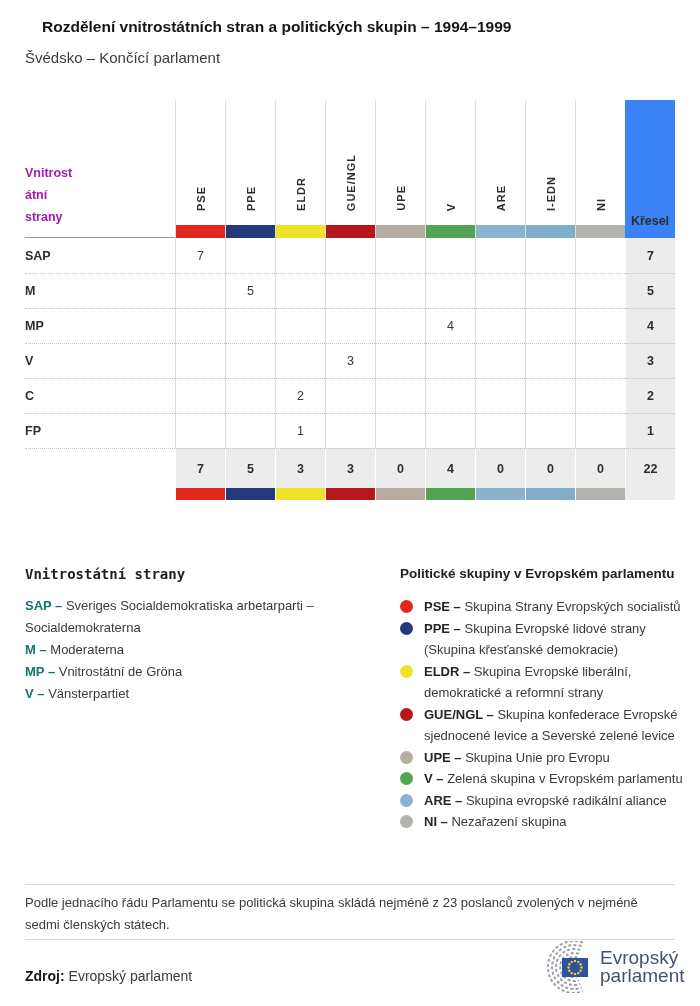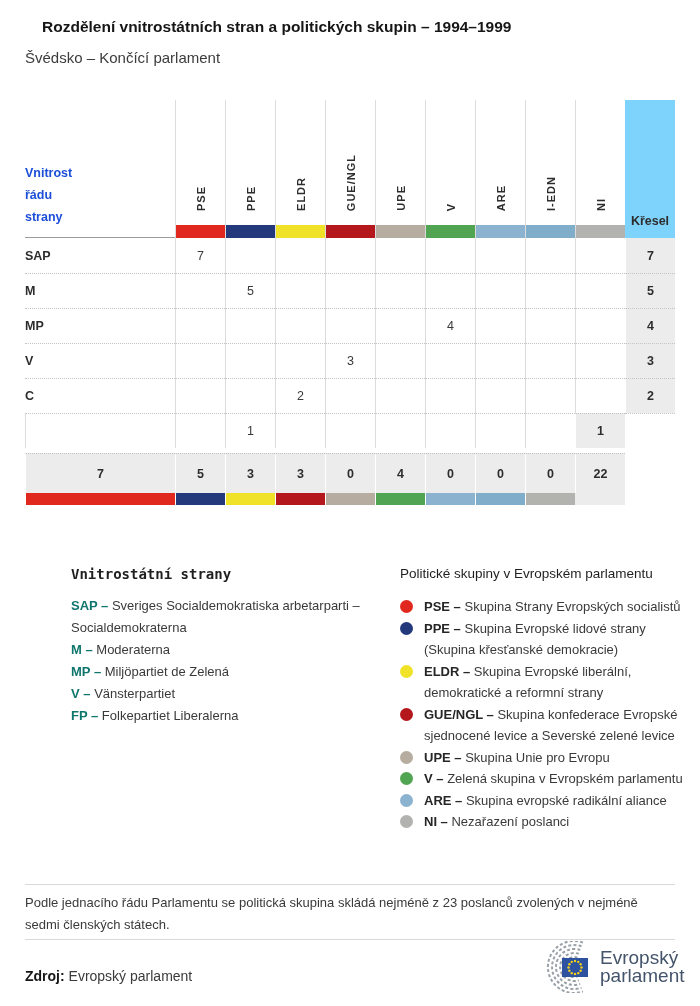--- a/index.html
+++ b/index.html
@@ -12,53 +12,53 @@
   #subtitle { position:absolute; left:25px; top:49px; font-size:15px; color:#3c3c3c; }
 
   
   #party-table {
     position:absolute; left:25px; top:100px;
     display:grid; grid-template-columns:150px repeat(9,50px) 50px;
   }
   .cell { box-sizing:border-box; font-size:12.5px; }
   .hdr { height:138px; position:relative; }
   .hdr-label { display:flex; flex-direction:column; justify-content:flex-end; padding-bottom:9px;
-    font-weight:bold; line-height:22px; color:#1d4ed8; border-bottom:1px solid #9c9c9c; }
+    font-weight:bold; line-height:22px; color:#a21caf; border-bottom:1px solid #9c9c9c; }
   .hdr-group { border-left:1px solid #dcdcdc; display:flex; justify-content:center;
     align-items:flex-end; padding-bottom:27px; }
   .vtext { writing-mode:vertical-rl; transform:rotate(180deg); font-weight:bold;
     font-size:11px; letter-spacing:1px; color:#2d2d2d; }
   .hbar { position:absolute; left:0; right:0; bottom:0; height:13px; }
-  .hdr-seats { background:#7dd3fc; display:flex; align-items:flex-end; justify-content:center;
+  .hdr-seats { background:#3b82f6; display:flex; align-items:flex-end; justify-content:center;
     padding-bottom:10px; font-weight:bold; color:#2d2d2d; }
 
   .bc { height:35px; display:flex; align-items:center; }
   .b-label { font-weight:bold; color:#2d2d2d; }
   .b-num { justify-content:center; border-left:1px solid #dcdcdc; color:#3a3a3a; }
   .b-seats { justify-content:center; background:#ececec; font-weight:bold; color:#2d2d2d;
     border-left:1px solid #ffffff; }
   .dt { border-top:1px dotted #c4c4c4; }
 
   .t-label { height:40px; }
   .t-num { height:40px; display:flex; align-items:center; justify-content:center;
     background:#ececec; font-weight:bold; color:#2d2d2d; border-left:1px solid #ffffff; }
 
   .br { height:12px; }
   .br-group { border-left:1px solid #ffffff; }
   .br-seats { background:#ececec; }
 
   
-  .legend-left { position:absolute; left:25px; top:566px; width:365px;margin-left:46px; }
+  .legend-left { position:absolute; left:25px; top:566px; width:365px; }
   #legend-left-heading { font-family:"DejaVu Sans Mono", monospace; font-weight:bold;
     font-size:14px; color:#1f1f1f; margin:0 0 13px 0; }
   .party-item { font-size:13px; line-height:22px; color:#3a3a3a; }
   .party-item b { color:#0f766e; }
 
   .legend-right { position:absolute; left:400px; top:566px; width:300px; }
-  #legend-right-heading { font-size:13.5px; font-weight:normal; color:#1f1f1f; margin:0 0 15px 0; }
+  #legend-right-heading { font-size:13.5px; font-weight:bold; color:#1f1f1f; margin:0 0 15px 0; }
   .group-item { display:flex; align-items:flex-start; font-size:13px; line-height:21.5px; color:#3a3a3a; }
   .gdot { width:13px; height:13px; border-radius:50%; margin:4px 11px 0 0; flex:none; }
   .gi-text { width:272px; }
   .gi-text b { color:#262626; }
 
   
   .rule { position:absolute; left:25px; width:650px; border-top:1px solid #d9d9d9; height:0; }
   #rule1 { top:884px; }
   #rule2 { top:939px; }
   #footnote { position:absolute; left:25px; top:892px; width:650px; font-size:13px;
@@ -71,21 +71,21 @@
 </style>
 </head>
 <body>
 
 <div id="title">Rozdělení vnitrostátních stran a politických skupin – 1994–1999</div>
 <div id="subtitle">Švédsko – Končící parlament</div>
 
 <div id="party-table">
     <div class="cell hdr hdr-label">
       <div>Vnitrost</div>
-      <div>řádu</div>
+      <div>átní</div>
       <div>strany</div>
     </div>
     <div class="cell hdr hdr-group">
       <div class="vtext">PSE</div>
       <div class="hbar" style="background: rgb(224, 40, 30);"></div>
     </div>
     <div class="cell hdr hdr-group">
       <div class="vtext">PPE</div>
       <div class="hbar" style="background: rgb(36, 57, 123);"></div>
     </div>
@@ -166,20 +166,21 @@
     <div class="cell bc b-num dt"></div>
     <div class="cell bc b-num dt"></div>
     <div class="cell bc b-num dt">2</div>
     <div class="cell bc b-num dt"></div>
     <div class="cell bc b-num dt"></div>
     <div class="cell bc b-num dt"></div>
     <div class="cell bc b-num dt"></div>
     <div class="cell bc b-num dt"></div>
     <div class="cell bc b-num dt"></div>
     <div class="cell bc b-seats dt">2</div>
+    <div class="cell bc b-label dt">FP</div>
     <div class="cell bc b-num dt"></div>
     <div class="cell bc b-num dt"></div>
     <div class="cell bc b-num dt">1</div>
     <div class="cell bc b-num dt"></div>
     <div class="cell bc b-num dt"></div>
     <div class="cell bc b-num dt"></div>
     <div class="cell bc b-num dt"></div>
     <div class="cell bc b-num dt"></div>
     <div class="cell bc b-num dt"></div>
     <div class="cell bc b-seats dt">1</div>
@@ -205,23 +206,22 @@
     <div class="cell br br-group" style="background: rgb(127, 173, 202);"></div>
     <div class="cell br br-group" style="background: rgb(178, 178, 175);"></div>
     <div class="cell br br-seats"></div>
   </div>
 
 <div class="legend-left">
   <div id="legend-left-heading">Vnitrostátní strany</div>
   <div id="party-legend-items">
       <div class="party-item"><b>SAP – </b><span>Sveriges Socialdemokratiska arbetarparti – Socialdemokraterna</span></div>
       <div class="party-item"><b>M – </b><span>Moderaterna</span></div>
-      <div class="party-item"><b>MP – </b><span>Miljöpartiet de Zelená</span></div>
+      <div class="party-item"><b>MP – </b><span>Vnitrostátní de Gröna</span></div>
       <div class="party-item"><b>V – </b><span>Vänsterpartiet</span></div>
-      <div class="party-item"><b>FP – </b><span>Folkepartiet Liberalerna</span></div>
     </div>
 </div>
 
 <div class="legend-right">
   <div id="legend-right-heading">Politické skupiny v Evropském parlamentu</div>
   <div id="group-legend-items">
       <div class="group-item">
         <div class="gdot" style="background: rgb(224, 40, 30);"></div>
         <div class="gi-text"><b>PSE – </b><span>Skupina Strany Evropských socialistů</span></div>
       </div>
@@ -244,21 +244,21 @@
       <div class="group-item">
         <div class="gdot" style="background: rgb(81, 164, 81);"></div>
         <div class="gi-text"><b>V – </b><span>Zelená skupina v Evropském parlamentu</span></div>
       </div>
       <div class="group-item">
         <div class="gdot" style="background: rgb(139, 179, 207);"></div>
         <div class="gi-text"><b>ARE – </b><span>Skupina evropské radikální aliance</span></div>
       </div>
       <div class="group-item">
         <div class="gdot" style="background: rgb(178, 178, 175);"></div>
-        <div class="gi-text"><b>NI – </b><span>Nezařazení poslanci</span></div>
+        <div class="gi-text"><b>NI – </b><span>Nezařazení skupina</span></div>
       </div>
     </div>
 </div>
 
 <div class="rule" id="rule1"></div>
 <div id="footnote">Podle jednacího řádu Parlamentu se politická skupina skládá nejméně z 23 poslanců zvolených v nejméně sedmi členských státech.</div>
 <div class="rule" id="rule2"></div>
 
 <div id="source"><b>Zdroj:</b> <span>Evropský parlament</span></div>
 

